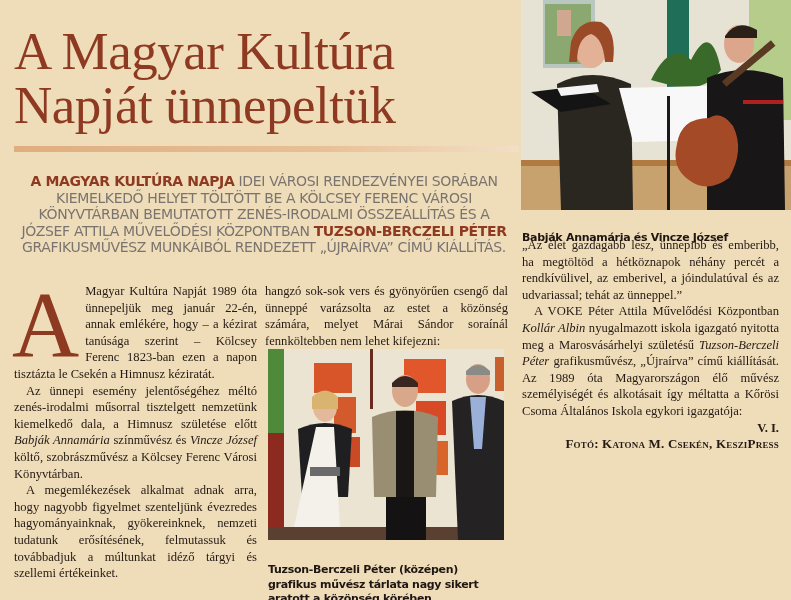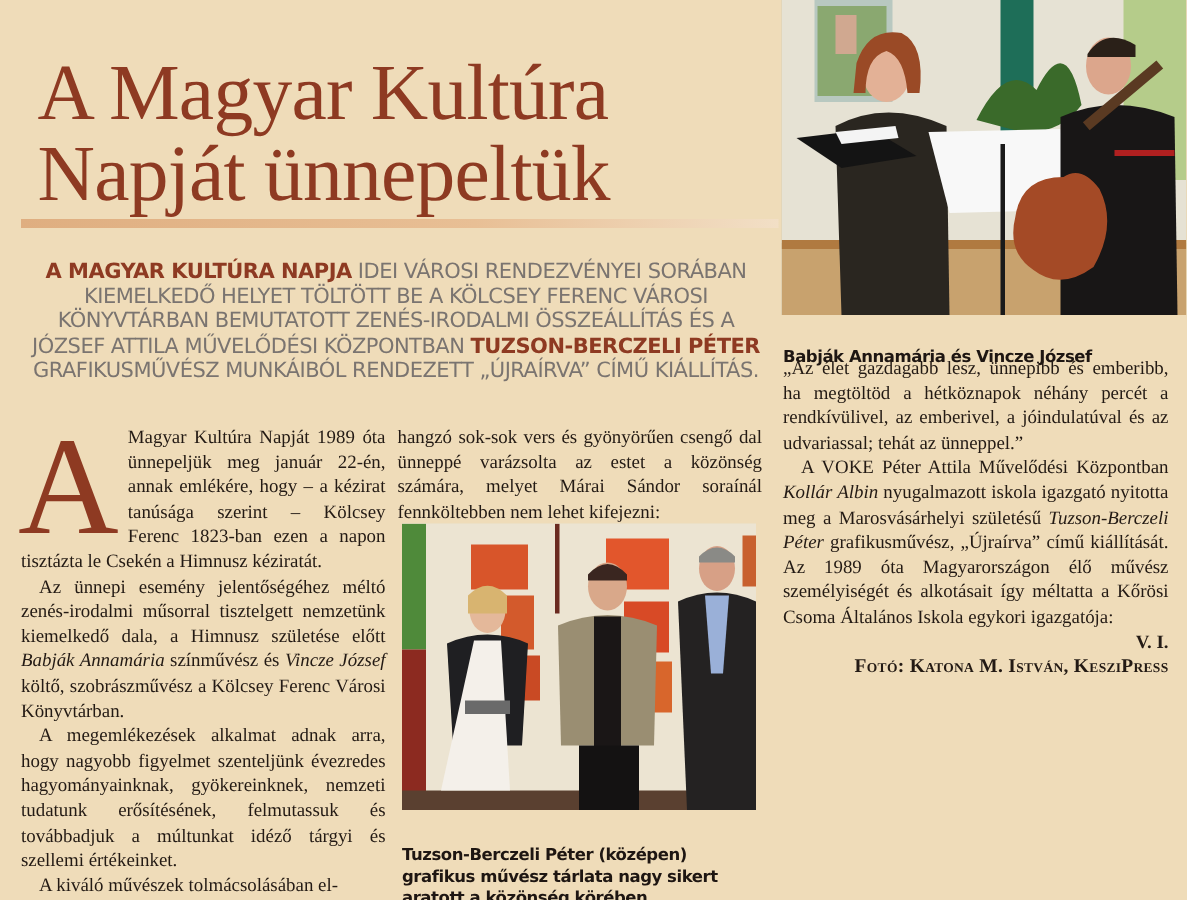--- a/index.html
+++ b/index.html
@@ -1,17 +1,17 @@
 <!DOCTYPE html>
 <html><head>
 <meta charset="utf-8">
 <style>
   html, body { margin:0; padding:0; }
   body { width:791px; height:600px; overflow:hidden; background:#efdcb9; position:relative; font-family:"Liberation Serif", serif; color:#2a201a; }
-  .title { position:absolute; left:14px; top:24px; width:500px; font-family:"Liberation Serif", serif; font-weight:normal; color:#8e3a22; font-size:53px; line-height:54px; letter-spacing:-0.5px; margin:11px; }
+  .title { position:absolute; left:14px; top:24px; width:500px; font-family:"Liberation Serif", serif; font-weight:normal; color:#8e3a22; font-size:53px; line-height:54px; letter-spacing:-0.5px; margin:0; }
   .title-rule { position:absolute; left:14px; top:146px; width:505px; height:6px; background:linear-gradient(90deg,#dfae80 0%,#e8bf95 60%,#f2dfc6 100%); }
   .deck { position:absolute; left:14px; top:173px; width:500px; font-family:"DejaVu Sans", sans-serif; font-size:14px; line-height:16.5px; color:#7a7470; text-transform:uppercase; letter-spacing:-0.35px; word-spacing:0px; margin:0;text-align:center; }
   .deck b { color:#8e3a22; font-weight:bold; }
   .col { position:absolute; font-size:12.6px; line-height:16.6px; text-align:justify; color:#231a14; }
   .col p { margin:0; text-indent:12px; }
   .col p.noindent { text-indent:0; }
   .col1 { left:14px; top:283px; width:243px; }
   .col2 { left:265px; top:283px; width:243px; }
   .col3 { left:522px; top:237px; width:257px; }
   .dropcap { float:left; font-size:93px; line-height:70px; color:#8e3a22; margin:3px 6px -4px -2px; padding-top:4px; }
@@ -33,21 +33,20 @@
   <span>Napját ünnepeltük</span>
 </h1>
 <div class="title-rule"></div>
 
 <p class="deck"><b>A Magyar Kultúra Napja</b><span> idei városi rendezvényei sorában kiemelkedő helyet töltött be a Kölcsey Ferenc Városi Könyvtárban bemutatott zenés-irodalmi összeállítás és a József Attila Művelődési Központban </span><b>Tuzson-Berczeli Péter</b><span> grafikusművész munkáiból rendezett „Újraírva” című kiállítás.</span></p>
 
 <div class="col col1">
   <p class="noindent"><span class="dropcap">A</span><span>Magyar Kultúra Napját 1989 óta ünnepeljük meg január 22-én, annak emlékére, hogy – a kézirat tanúsága szerint – Kölcsey Ferenc 1823-ban ezen a napon tisztázta le Csekén a Himnusz kéziratát.</span></p>
   <p><span>Az ünnepi esemény jelentőségéhez méltó zenés-irodalmi műsorral tisztelgett nemzetünk kiemelkedő dala, a Himnusz születése előtt </span><i>Babják Annamária</i><span> színművész és </span><i>Vincze József</i><span> költő, szobrászművész a Kölcsey Ferenc Városi Könyvtárban.</span></p>
   <p>A megemlékezések alkalmat adnak arra, hogy nagyobb figyelmet szenteljünk évezredes hagyományainknak, gyökereinknek, nemzeti tudatunk erősítésének, felmutassuk és továbbadjuk a múltunkat idéző tárgyi és szellemi értékeinket.</p>
-  <p>A kiváló művészek tolmácsolásában el-</p>
 </div>
 
 <div class="col col2">
   <p class="noindent">hangzó sok-sok vers és gyönyörűen csengő dal ünneppé varázsolta az estet a közönség számára, melyet Márai Sándor soraínál fennköltebben nem lehet kifejezni:</p>
 </div>
 
 <div class="photo photo2">
   <svg width="236" height="191" viewBox="0 0 236 191">
     <rect width="236" height="191" fill="#ece4d2"></rect>
     <rect x="0" y="0" width="16" height="84" fill="#4f8a3a"></rect>
@@ -110,14 +109,14 @@
     <rect x="196" y="60" width="64" height="7" fill="#5a3a22" transform="rotate(-40 228 64)"></rect>
     <rect x="222" y="100" width="40" height="4" fill="#b02020"></rect>
   </svg>
 </div>
 <div class="caption cap1">Babják Annamária és Vincze József</div>
 
 <div class="col col3">
   <p class="noindent">„Az élet gazdagabb lesz, ünnepibb és emberibb, ha megtöltöd a hétköznapok néhány percét a rendkívülivel, az emberivel, a jóindulatúval és az udvariassal; tehát az ünneppel.”</p>
   <p><span>A VOKE Péter Attila Művelődési Központban </span><i>Kollár Albin</i><span> nyugalmazott iskola igazgató nyitotta meg a Marosvásárhelyi születésű </span><i>Tuzson-Berczeli Péter</i><span> grafikusművész, „Újraírva” című kiállítását. Az 1989 óta Magyarországon élő művész személyiségét és alkotásait így méltatta a Kőrösi Csoma Általános Iskola egykori igazgatója:</span></p>
   <div class="sig">V. I.</div>
-  <div class="credit">Fotó: Katona M. István, KesziPress</div>
+  <div class="credit">Fotó: Katona M. Csekén, KesziPress</div>
 </div>
 
 </body></html>

